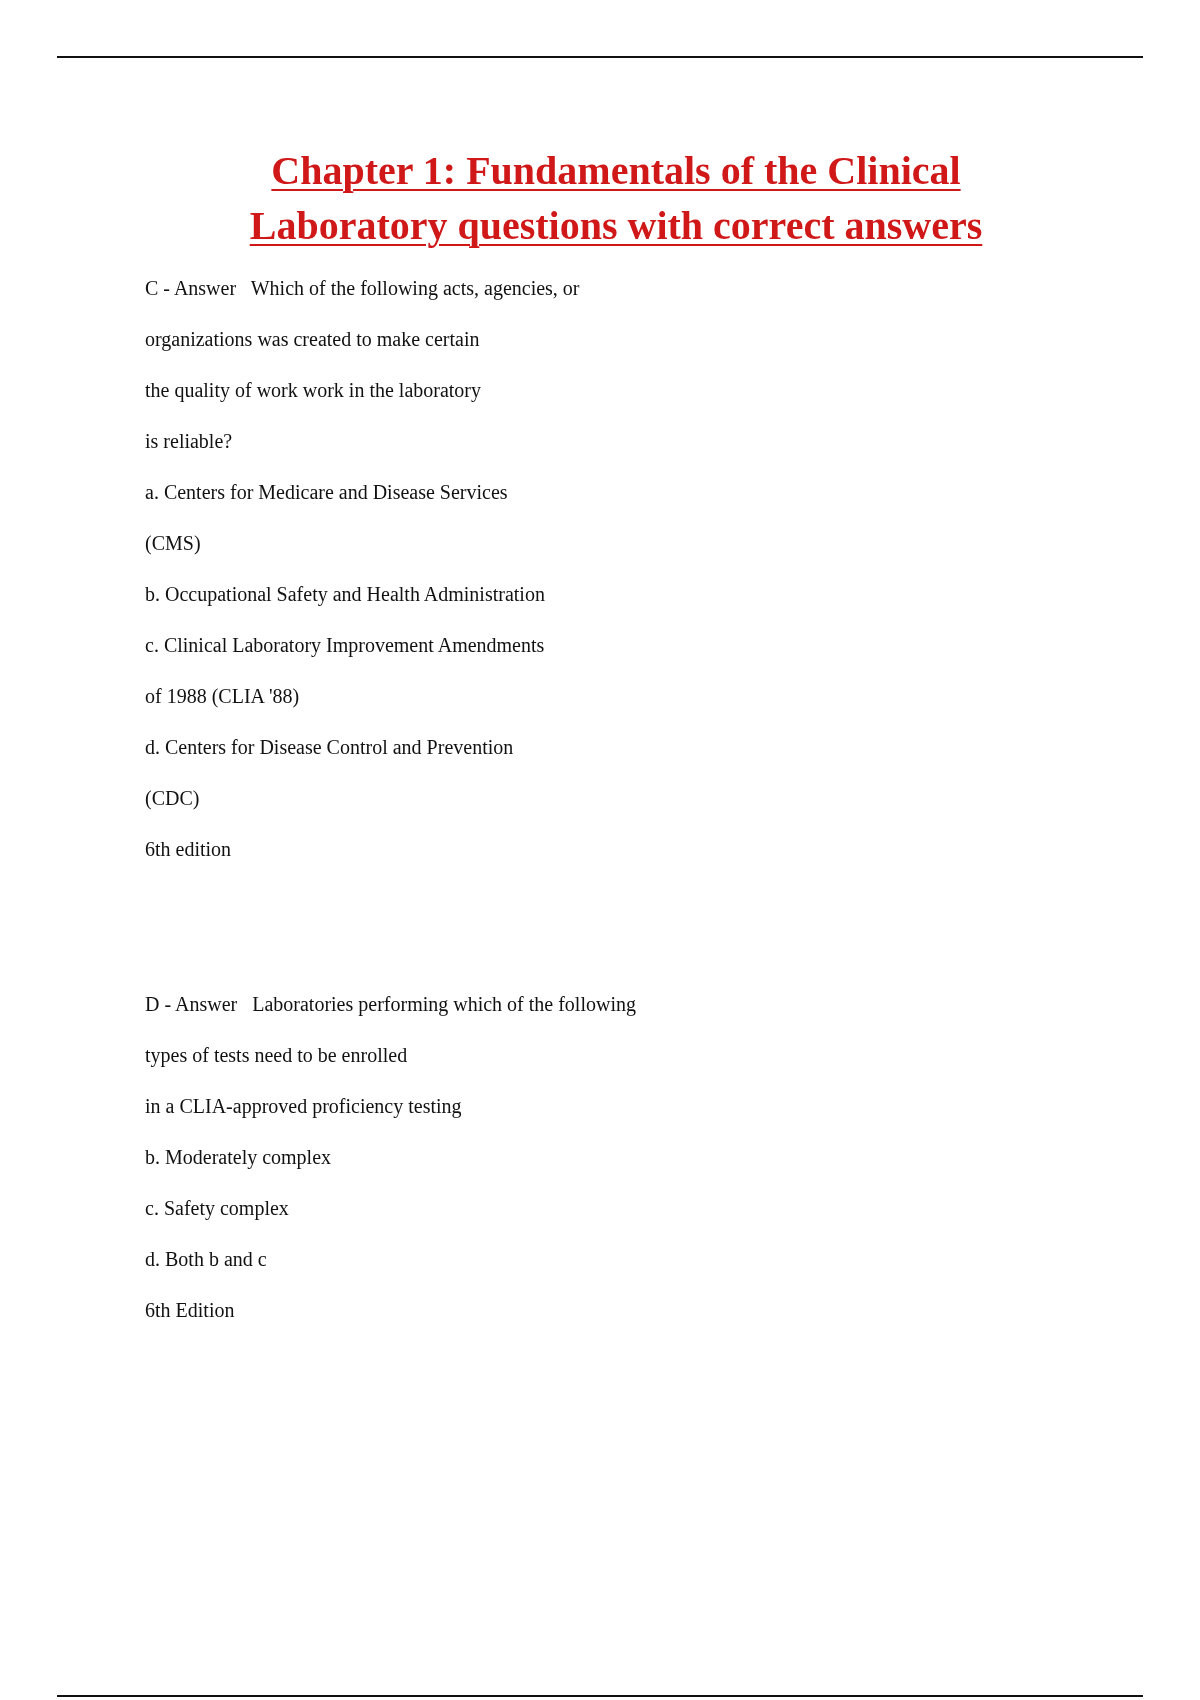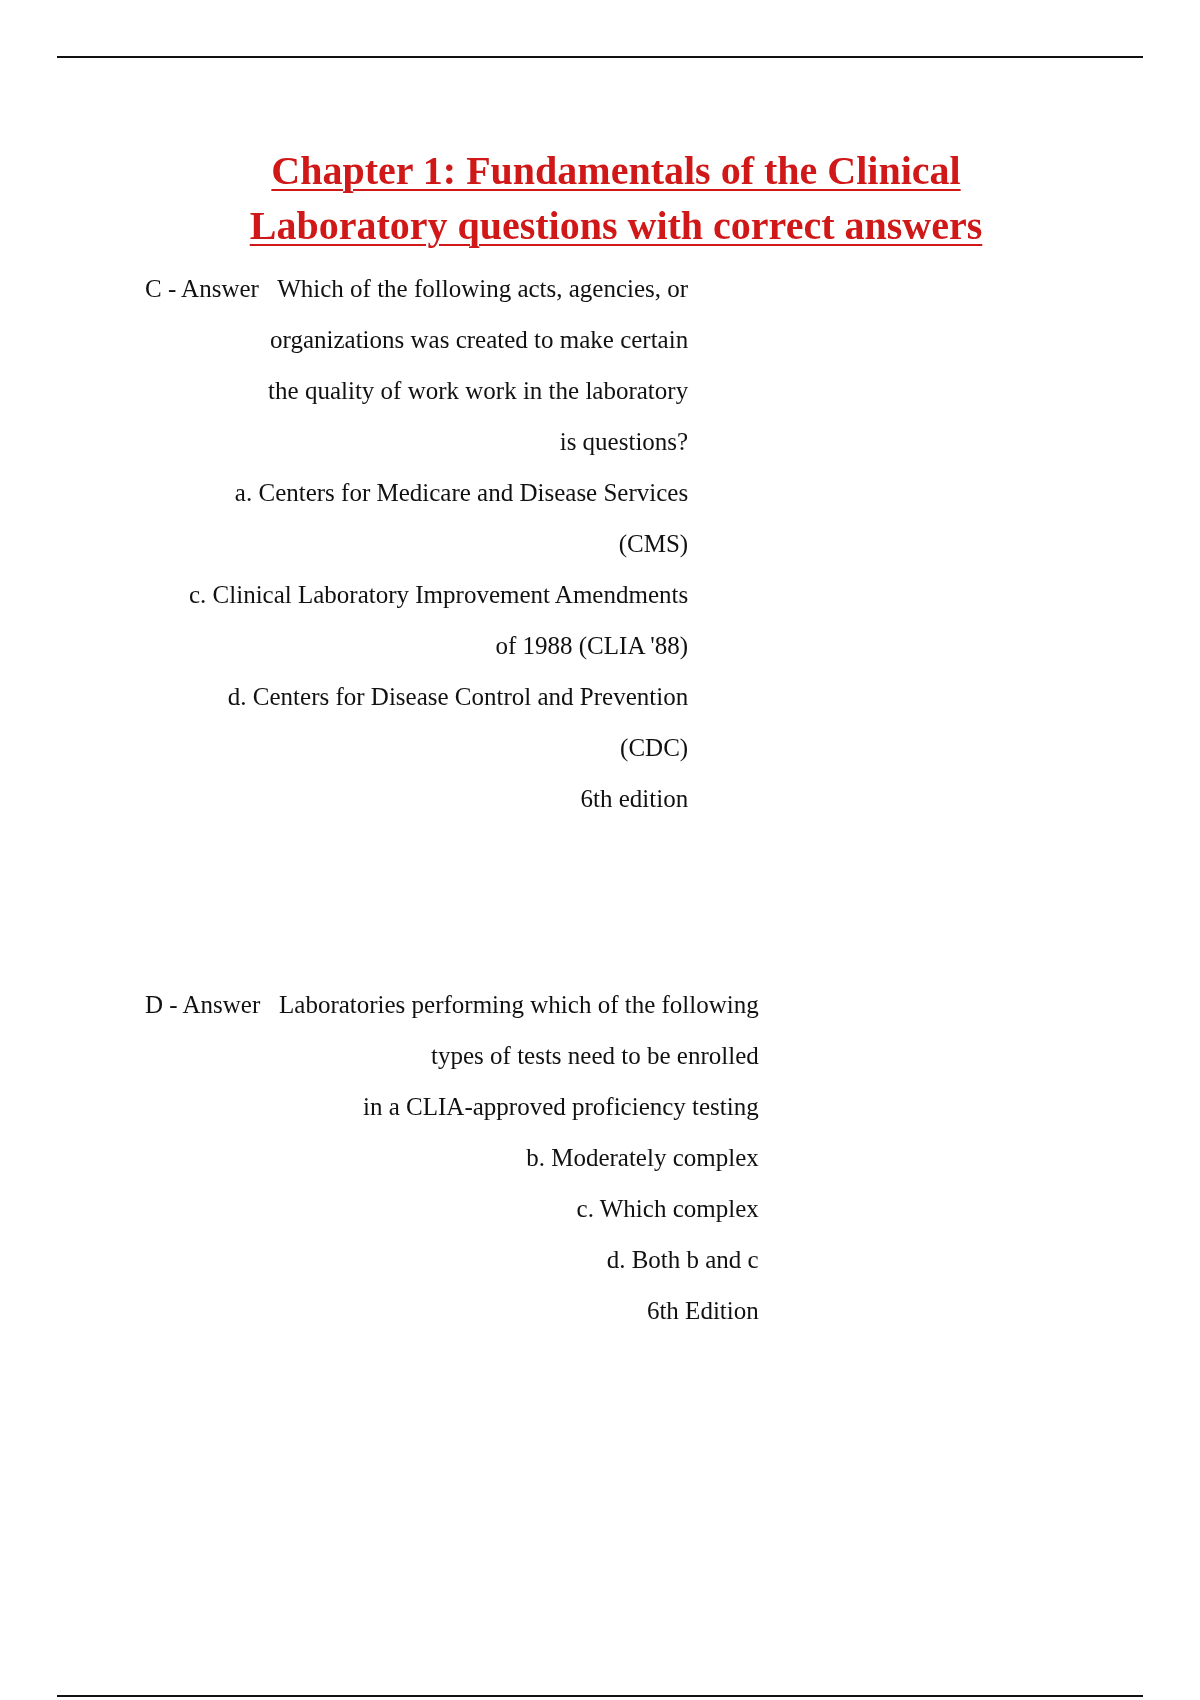--- a/index.html
+++ b/index.html
@@ -2,49 +2,50 @@
 <html><head>
 <meta charset="utf-8">
 <style>
   html, body { margin: 0; padding: 0; background: #ffffff; }
   body { width: 1200px; height: 1700px; position: relative; font-family: "Liberation Serif", "DejaVu Serif", serif; color: #111; overflow: hidden; }
   .rule { position: absolute; left: 57px; width: 1086px; height: 2px; background: #111; }
   .rule.top { top: 56px; }
   .rule.bottom { top: 1695px; }
   .title { position: absolute; left: 0; width: 1232px; top: 143px; text-align: center; color: #d01818; font-weight: bold; font-size: 40px; line-height: 55px; text-decoration: underline; text-decoration-thickness: 2px; text-underline-offset: 5px; }
   .block { position: absolute; left: 145px; }
-  .line { font-size: 25px; height: 51px; line-height: 51px; white-space: pre; text-align: right; }
+  .line { font-size: 20px; height: 51px; line-height: 51px; white-space: pre; }
 </style>
 </head>
 <body>
 
 <div class="rule top"></div>
 
 <div class="title">
   <div>Chapter 1: Fundamentals of the Clinical</div>
   <div>Laboratory questions with correct answers</div>
 </div>
 
 <div class="block" style="top:263px">
   <div class="line">C - Answer   Which of the following acts, agencies, or</div>
   <div class="line">organizations was created to make certain</div>
   <div class="line">the quality of work work in the laboratory</div>
-  <div class="line">is questions?</div>
+  <div class="line">is reliable?</div>
   <div class="line">a. Centers for Medicare and Disease Services</div>
   <div class="line">(CMS)</div>
+  <div class="line">b. Occupational Safety and Health Administration</div>
   <div class="line">c. Clinical Laboratory Improvement Amendments</div>
   <div class="line">of 1988 (CLIA '88)</div>
   <div class="line">d. Centers for Disease Control and Prevention</div>
   <div class="line">(CDC)</div>
   <div class="line">6th edition</div>
 </div>
 
 <div class="block" style="top:979px">
   <div class="line">D - Answer   Laboratories performing which of the following</div>
   <div class="line">types of tests need to be enrolled</div>
   <div class="line">in a CLIA-approved proficiency testing</div>
   <div class="line">b. Moderately complex</div>
-  <div class="line">c. Which complex</div>
+  <div class="line">c. Safety complex</div>
   <div class="line">d. Both b and c</div>
   <div class="line">6th Edition</div>
 </div>
 
 <div class="rule bottom"></div>
 
 </body></html>

